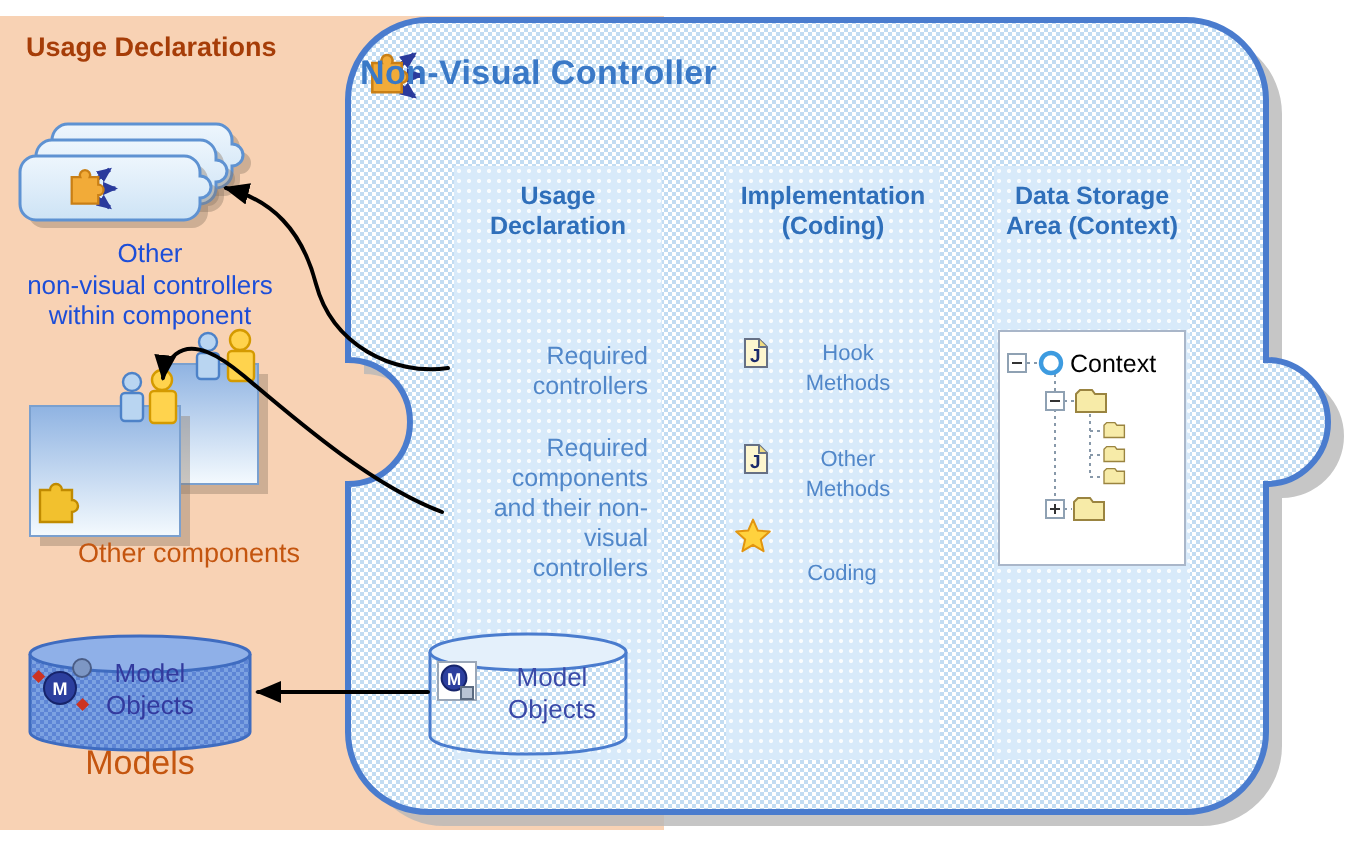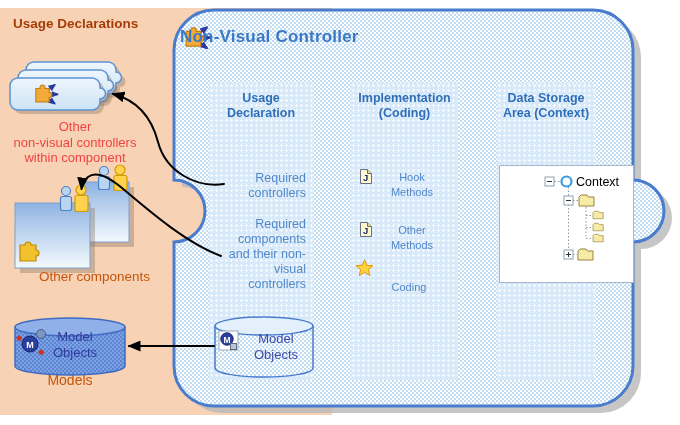--- a/index.html
+++ b/index.html
@@ -3,43 +3,43 @@
 <meta charset="utf-8">
 <style>
   html,body{margin:0;padding:0;background:#fff;}
   #stage{position:relative;width:680px;height:425px;overflow:hidden;
          font-family:"Liberation Sans","DejaVu Sans",sans-serif;background:#fff;}
   .abs{position:absolute;}
   #peach{left:0;top:8px;width:332px;height:407px;background:#f8d2b4;}
   svg.layer{position:absolute;left:0;top:0;}
   
   .ud-title{left:13px;top:16px;font-size:13.5px;font-weight:bold;color:#a63d08;white-space:pre-line;}
-  .ctl-cap{left:0;top:119px;width:150px;text-align:center;font-size:13px;line-height:15.5px;color:#ef4444;white-space:pre-line;}
+  .ctl-cap{left:0;top:119px;width:150px;text-align:center;font-size:13px;line-height:15.5px;color:#1d4ed8;white-space:pre-line;}
   .cmp-cap{left:0;top:269px;width:150px;text-align:right;font-size:13.5px;color:#c4550f;white-space:pre-line;}
-  .mdl-cap{left:15px;top:372px;width:110px;text-align:center;font-size:14px;color:#c4550f;white-space:pre-line;}
+  .mdl-cap{left:15px;top:372px;width:110px;text-align:center;font-size:17px;color:#c4550f;white-space:pre-line;}
   
   .nvc-title{left:180px;top:27px;width:450px;text-align:left;font-size:17px;font-weight:bold;
              color:#3a79c7;letter-spacing:.2px;white-space:pre-line;}
   
   .col{position:absolute;top:83px;height:297px;background-color:#d8eafa;
        background-image:radial-gradient(rgba(255,255,255,.85) 1px, rgba(0,0,0,0) 1.1px);
        background-size:5px 5px;}
-  .col-usage{left:209px;width:104px;}
-  .col-impl{left:351px;width:107px;}
+  .col-usage{left:227px;width:104px;}
+  .col-impl{left:363px;width:107px;}
   .col-data{left:497px;width:98px;}
   .col-h{position:absolute;top:8px;left:2px;right:2px;text-align:center;font-weight:bold;
          font-size:12.5px;line-height:15px;color:#2f6fba;white-space:pre-line;}
   .col-data .col-h{left:5px;right:5px;}
   .u-item{position:absolute;left:7px;width:90px;text-align:right;color:#5187c9;
           font-size:12.5px;line-height:15px;white-space:pre-line;}
   .impl-label{position:absolute;width:70px;text-align:center;color:#5187c9;
               font-size:11px;line-height:15px;white-space:pre-line;}
   .impl-icon{position:absolute;}
   .tree-box{position:absolute;left:2px;top:82px;width:92px;height:116px;background:#fff;
-            border:1px solid #a9b6c9;padding-left:41px;}
+            border:1px solid #a9b6c9;}
   
   .cylL{left:42px;top:329px;width:66px;text-align:center;font-size:13px;line-height:16px;color:#333a9e;white-space:pre-line;}
   .cylR{left:240px;top:331px;width:72px;text-align:center;font-size:13px;line-height:16px;color:#3a4aa8;white-space:pre-line;}
   .txt{position:absolute;}
 </style>
 </head>
 <body>
 
 <div id="stage">
 

